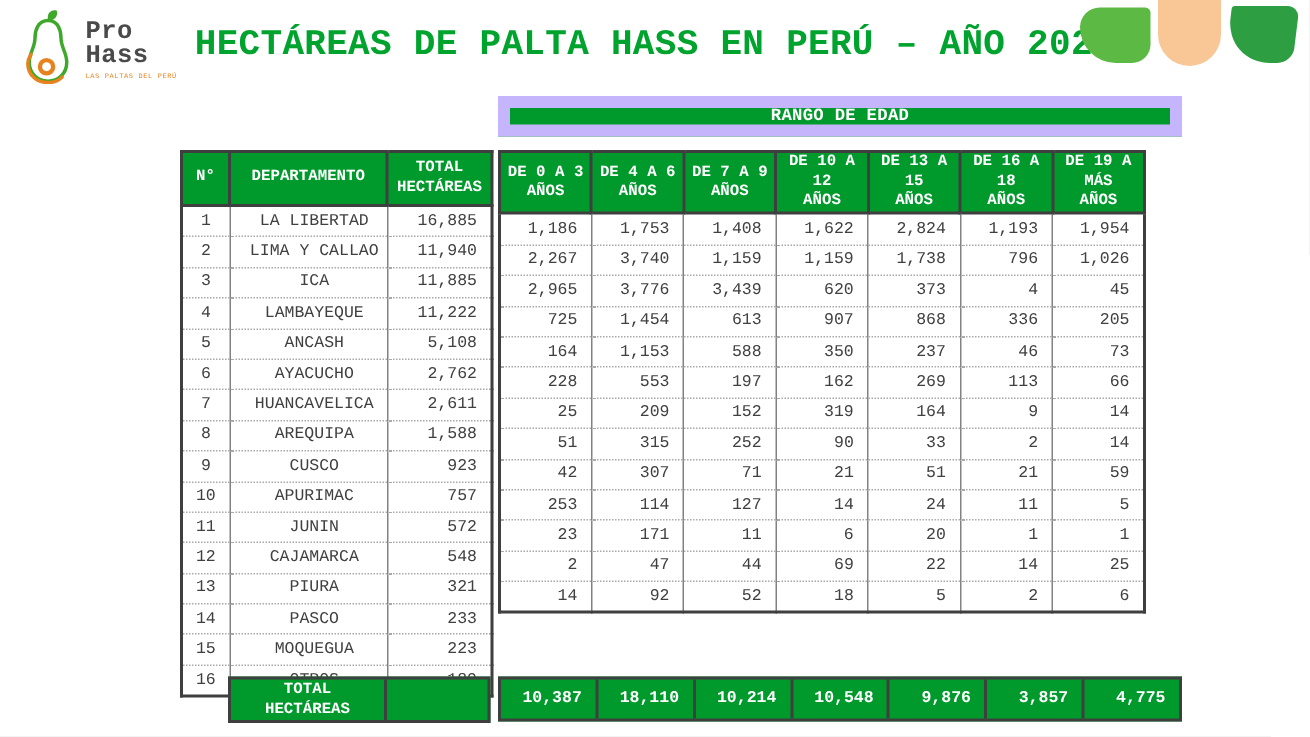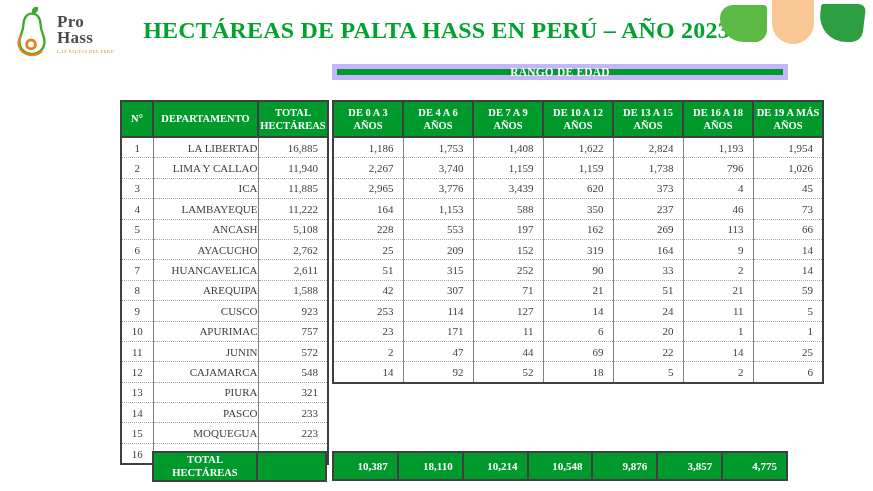--- a/index.html
+++ b/index.html
@@ -1,18 +1,18 @@
 <!DOCTYPE html>
 <html><head>
 <meta charset="utf-8">
 <style>
   html,body { margin:0; padding:0; background:#e9e9e9; }
   .page {
     position:relative; width:873px; height:491px; background:#ffffff;
-    font-family:Liberation Serif, serif; overflow:hidden;
+    font-family:Liberation Mono, monospace; overflow:hidden;
     margin:0 auto;
   }
 
   
   .logo { position:absolute; left:14px; top:6px; display:flex; align-items:flex-start; gap:7px; }
   .avocado { width:36px; height:50px; display:block; }
   .logo-text { padding-top:8px; }
   .lw { font-size:17px; font-weight:bold; color:#4a4a4a; line-height:0.92; letter-spacing:0.3px; }
   .tagline { margin-top:4px; font-size:4.6px; color:#E8821E; letter-spacing:0.45px; white-space:nowrap; }
 
@@ -23,43 +23,43 @@
   }
 
   
   .shapes { position:absolute; top:0; right:9px; display:flex; align-items:flex-start; gap:5px; }
   .sh1 { margin-top:5px; width:47px; height:37px; background:#5CB944; border-radius:15px 4px 14px 27px; }
   .sh2 { width:42px; height:44px; background:#F8C795; border-radius:0 0 21px 21px; }
   .sh3 { margin-top:4px; width:45px; height:38px; background:#2D9F42; border-radius:2px 8px 10px 30px; transform:skewX(-7deg); }
 
   
   .rango {
-    position:absolute; left:332px; top:64px; width:456px; height:16px; box-sizing:border-box;
-    background:#009A2C; border:5px solid #c4b5fd; color:#ffffff; font-weight:bold; font-size:11.5px;
+    position:absolute; left:332px; top:64px; width:456px; height:27px; box-sizing:border-box;
+    background:#009A2C; border:8px solid #c4b5fd; color:#ffffff; font-weight:bold; font-size:11.5px;
     display:flex; align-items:center; justify-content:center; letter-spacing:0.2px;
   }
 
   
   .tbl { position:absolute; top:100px; border-collapse:collapse; table-layout:fixed; background:#fff; }
   .tbl.left  { left:120px; width:207px; }
-  .tbl.right { left:332px; width:492px; }
+  .tbl.right { left:332px; width:432px; }
   .tbl { border:2px solid #3f3f3f; }
   .tbl th {
     background:#009A2C; color:#fff; font-weight:bold; font-size:10.5px; height:34px;
     text-align:center; vertical-align:middle; white-space:pre-line; line-height:1.25;
     padding:0 1px; border:2px solid #3f3f3f;
   }
   .tbl td {
     height:19.4px; font-size:11px; color:#404040; vertical-align:middle;
     border-left:1px solid #828282; border-top:1px dotted #a9a9a9; padding:0;
   }
   .tbl td:first-child { border-left:none; }
   .tbl tbody tr:first-child td { border-top:2px solid #3f3f3f; }
   td.c-num { text-align:center; }
-  td.c-dep { text-align:right; padding-left:8px; }
+  td.c-dep { text-align:center; padding-left:8px; }
   td.c-val { text-align:right; padding-right:9px; }
 
   
   .total-left {
     position:absolute; left:152px; top:451px; width:175px; height:31px; box-sizing:border-box;
     background:#009A2C; border:2px solid #3f3f3f; display:flex; color:#fff; font-weight:bold;
   }
   .tlabel {
     width:104px; box-sizing:border-box; border-right:2px solid #3f3f3f; font-size:10.5px;
     white-space:pre-line; display:flex; align-items:center; justify-content:center;
@@ -244,20 +244,29 @@
         <tr>
           <td class="c-val">2,965</td>
           <td class="c-val">3,776</td>
           <td class="c-val">3,439</td>
           <td class="c-val">620</td>
           <td class="c-val">373</td>
           <td class="c-val">4</td>
           <td class="c-val">45</td>
         </tr>
         <tr>
+          <td class="c-val">725</td>
+          <td class="c-val">1,454</td>
+          <td class="c-val">613</td>
+          <td class="c-val">907</td>
+          <td class="c-val">868</td>
+          <td class="c-val">336</td>
+          <td class="c-val">205</td>
+        </tr>
+        <tr>
           <td class="c-val">164</td>
           <td class="c-val">1,153</td>
           <td class="c-val">588</td>
           <td class="c-val">350</td>
           <td class="c-val">237</td>
           <td class="c-val">46</td>
           <td class="c-val">73</td>
         </tr>
         <tr>
           <td class="c-val">228</td>

